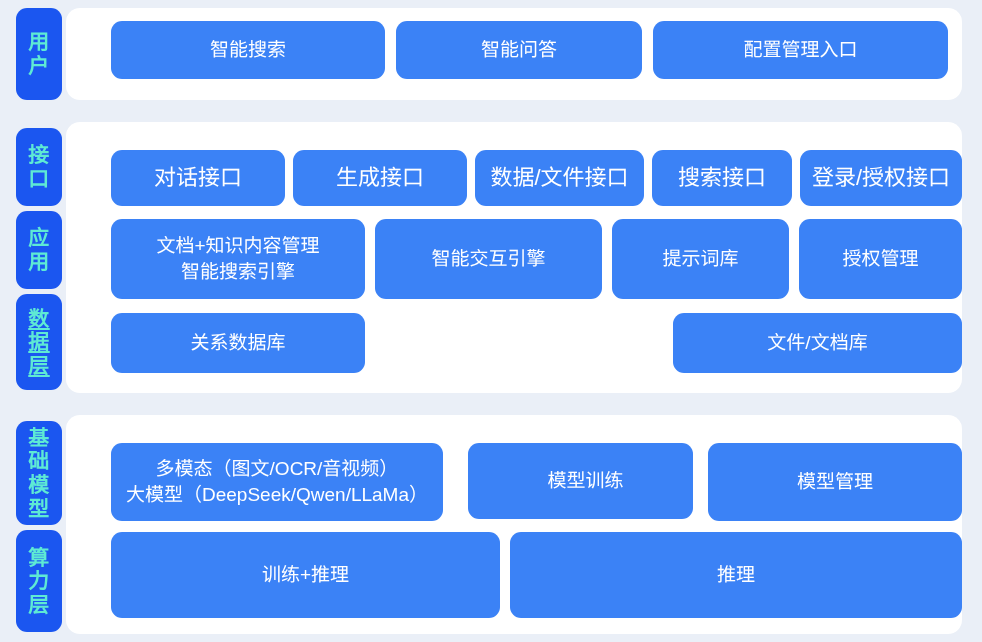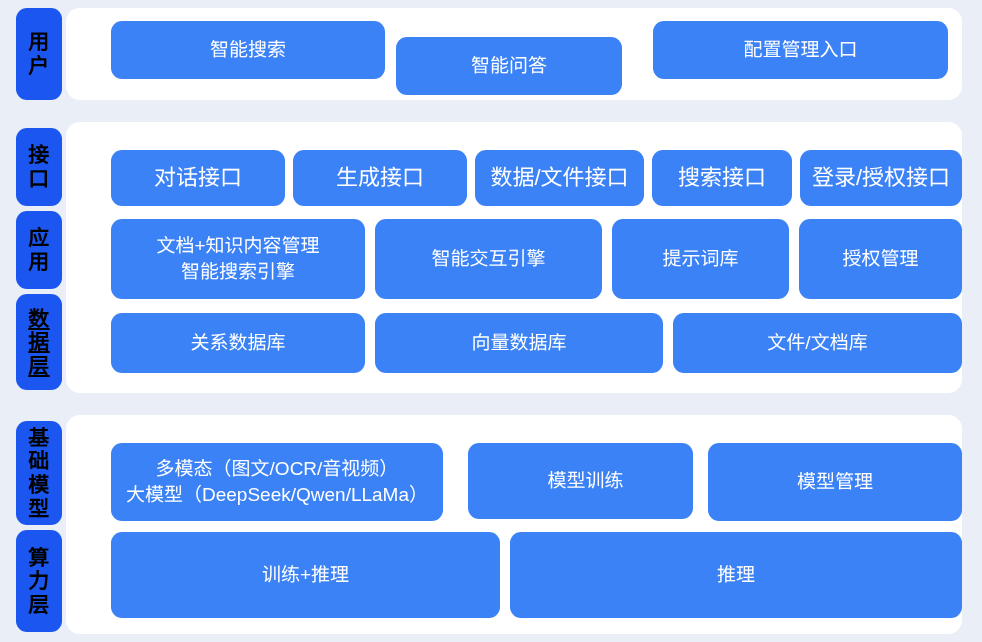--- a/index.html
+++ b/index.html
@@ -29,21 +29,21 @@
     position: absolute;
     background: #ffffff;
     border-radius: 14px;
   }
 
   
   .chip {
     position: absolute;
     background: #1b56f0;
     border-radius: 11px;
-    color: #000000;
+    color: #5eead4;
     display: flex;
     align-items: center;
     justify-content: center;
     box-sizing: border-box;
   }
   .chip-text {
     font-size: 21px;
     font-weight: bold;
     line-height: 1.12;
     letter-spacing: 0.5px;
@@ -86,21 +86,21 @@
 
   <div class="panel" style="left:66px; top:8px; width:896px; height:92px;"></div>
 
   <div class="chip" style="left:16px; top:8px; width:46px; height:92px;">
     <span class="chip-text">用户</span>
   </div>
 
   <div class="box" style="left:111px; top:21px; width:274px; height:58px;">
     <span class="box-text">智能搜索</span>
   </div>
-  <div class="box" style="left:396px; top:37px; width:226px; height:58px;">
+  <div class="box" style="left:396px; top:21px; width:246px; height:58px;">
     <span class="box-text">智能问答</span>
   </div>
   <div class="box" style="left:653px; top:21px; width:295px; height:58px;">
     <span class="box-text">配置管理入口</span>
   </div>
 
   <div class="panel" style="left:66px; top:122px; width:896px; height:271px;"></div>
 
   <div class="chip" style="left:16px; top:128px; width:46px; height:78px;">
     <span class="chip-text">接口</span>
@@ -138,23 +138,20 @@
   <div class="box" style="left:612px; top:219px; width:177px; height:80px;">
     <span class="box-text">提示词库</span>
   </div>
   <div class="box" style="left:799px; top:219px; width:163px; height:80px;">
     <span class="box-text">授权管理</span>
   </div>
 
   <div class="box" style="left:111px; top:313px; width:254px; height:60px;">
     <span class="box-text">关系数据库</span>
   </div>
-  <div class="box" style="left:375px; top:313px; width:288px; height:60px;">
-    <span class="box-text">向量数据库</span>
-  </div>
   <div class="box" style="left:673px; top:313px; width:289px; height:60px;">
     <span class="box-text">文件/文档库</span>
   </div>
 
   <div class="panel" style="left:66px; top:415px; width:896px; height:219px;"></div>
 
   <div class="chip" style="left:16px; top:421px; width:46px; height:104px;">
     <span class="chip-text">基础模型</span>
   </div>
   <div class="chip" style="left:16px; top:530px; width:46px; height:102px;">

